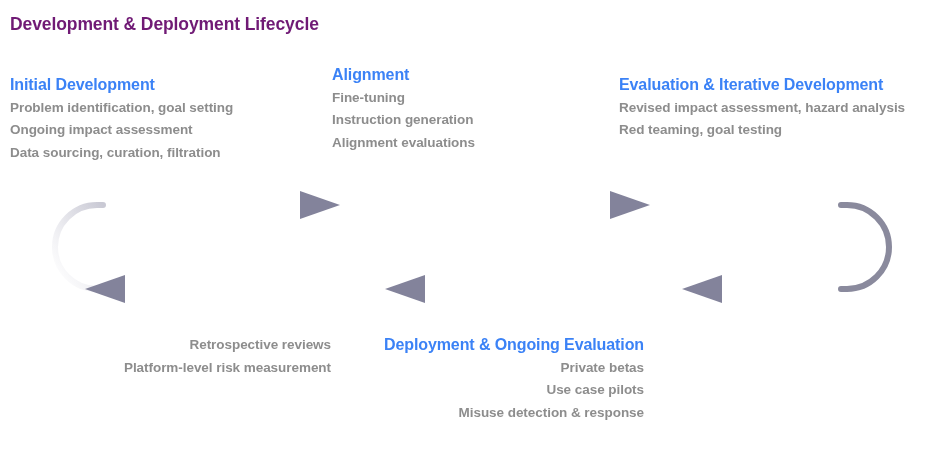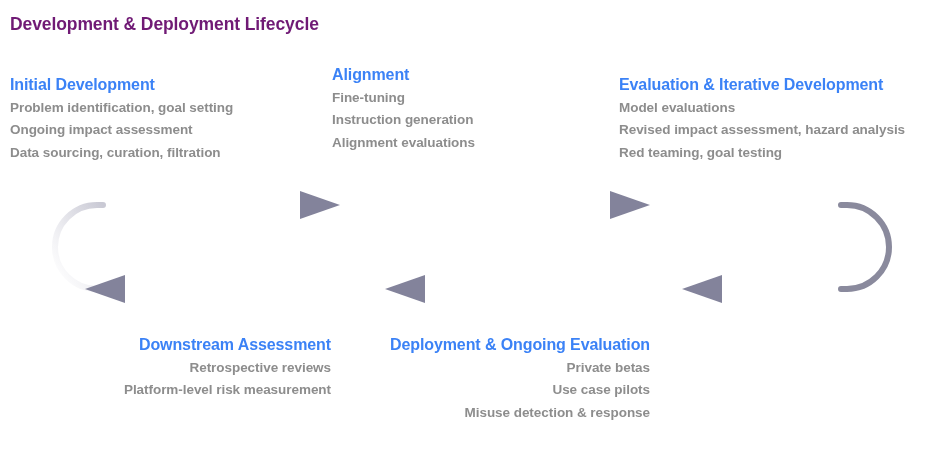--- a/index.html
+++ b/index.html
@@ -49,21 +49,21 @@
   .col.align-left  { text-align: left; }
   .col.align-right { text-align: right; }
 
   
   #col-initial-development { left: 10px;  top: 74px; }
   #col-alignment           { left: 332px; top: 64px; }
   #col-evaluation          { left: 585px; top: 74px; margin-left: 34px; }
 
   
   #col-downstream          { right: 613px; top: 334px; }
-  #col-deployment          { right: 294px; top: 334px; }
+  #col-deployment          { right: 300px; top: 334px; }
 
   
   #lifecycle-loop {
     position: absolute;
     left: 0;
     top: 182px;
     width: 944px;
     height: 130px;
   }
   #lifecycle-loop svg { display: block; }
@@ -82,21 +82,20 @@
 
 <div class="col align-left" id="col-alignment">
   <div class="phase-title">Alignment</div>
   <div class="phase-item">Fine-tuning</div>
   <div class="phase-item">Instruction generation</div>
   <div class="phase-item">Alignment evaluations</div>
 </div>
 
 <div class="col align-left" id="col-evaluation">
   <div class="phase-title">Evaluation &amp; Iterative Development</div>
-  <div class="phase-item">Model evaluations</div>
   <div class="phase-item">Revised impact assessment, hazard analysis</div>
   <div class="phase-item">Red teaming, goal testing</div>
 </div>
 
 <div id="lifecycle-loop">
   <svg width="944" height="130" viewBox="0 0 944 130" xmlns="http://www.w3.org/2000/svg">
     <defs>
 
       <linearGradient id="gradTop" x1="0" y1="0" x2="1" y2="0">
         <stop offset="0.000" stop-color="#ffffff"></stop>
@@ -157,21 +156,20 @@
     <polygon points="300,9 340,23 300,37" fill="#83839b"></polygon>
     <polygon points="610,9 650,23 610,37" fill="#83839b"></polygon>
 
     <polygon points="125,93 85,107 125,121" fill="#83839b"></polygon>
     <polygon points="425,93 385,107 425,121" fill="#83839b"></polygon>
     <polygon points="722,93 682,107 722,121" fill="#83839b"></polygon>
   </svg>
 </div>
 
 <div class="col align-right" id="col-downstream">
-  <div class="phase-title">Downstream Assessment</div>
   <div class="phase-item">Retrospective reviews</div>
   <div class="phase-item">Platform-level risk measurement</div>
 </div>
 
 <div class="col align-right" id="col-deployment">
   <div class="phase-title">Deployment &amp; Ongoing Evaluation</div>
   <div class="phase-item">Private betas</div>
   <div class="phase-item">Use case pilots</div>
   <div class="phase-item">Misuse detection &amp; response</div>
 </div>

